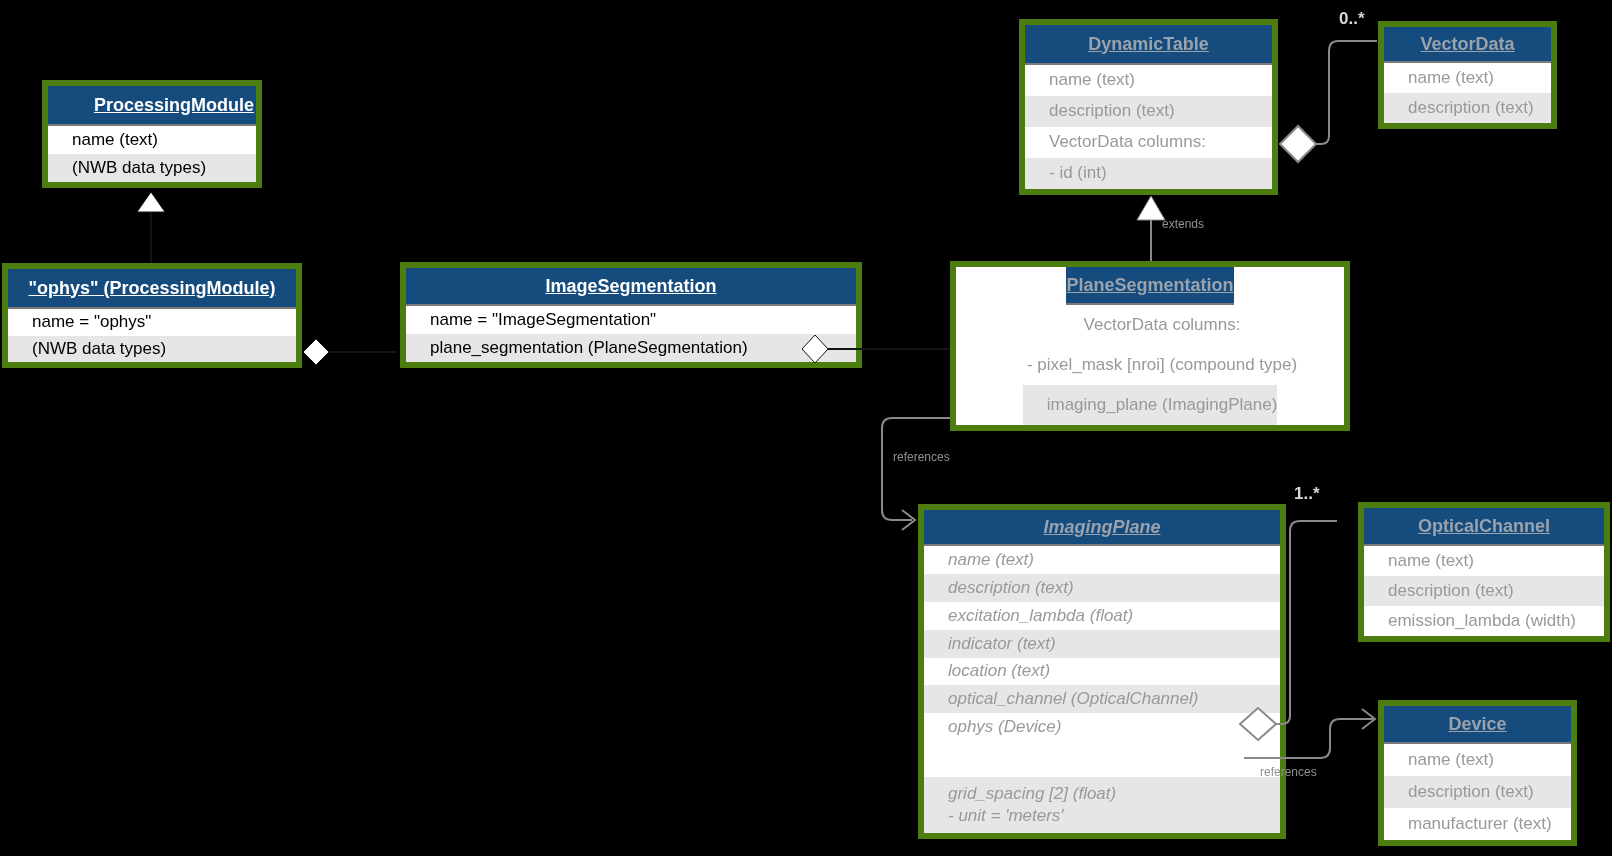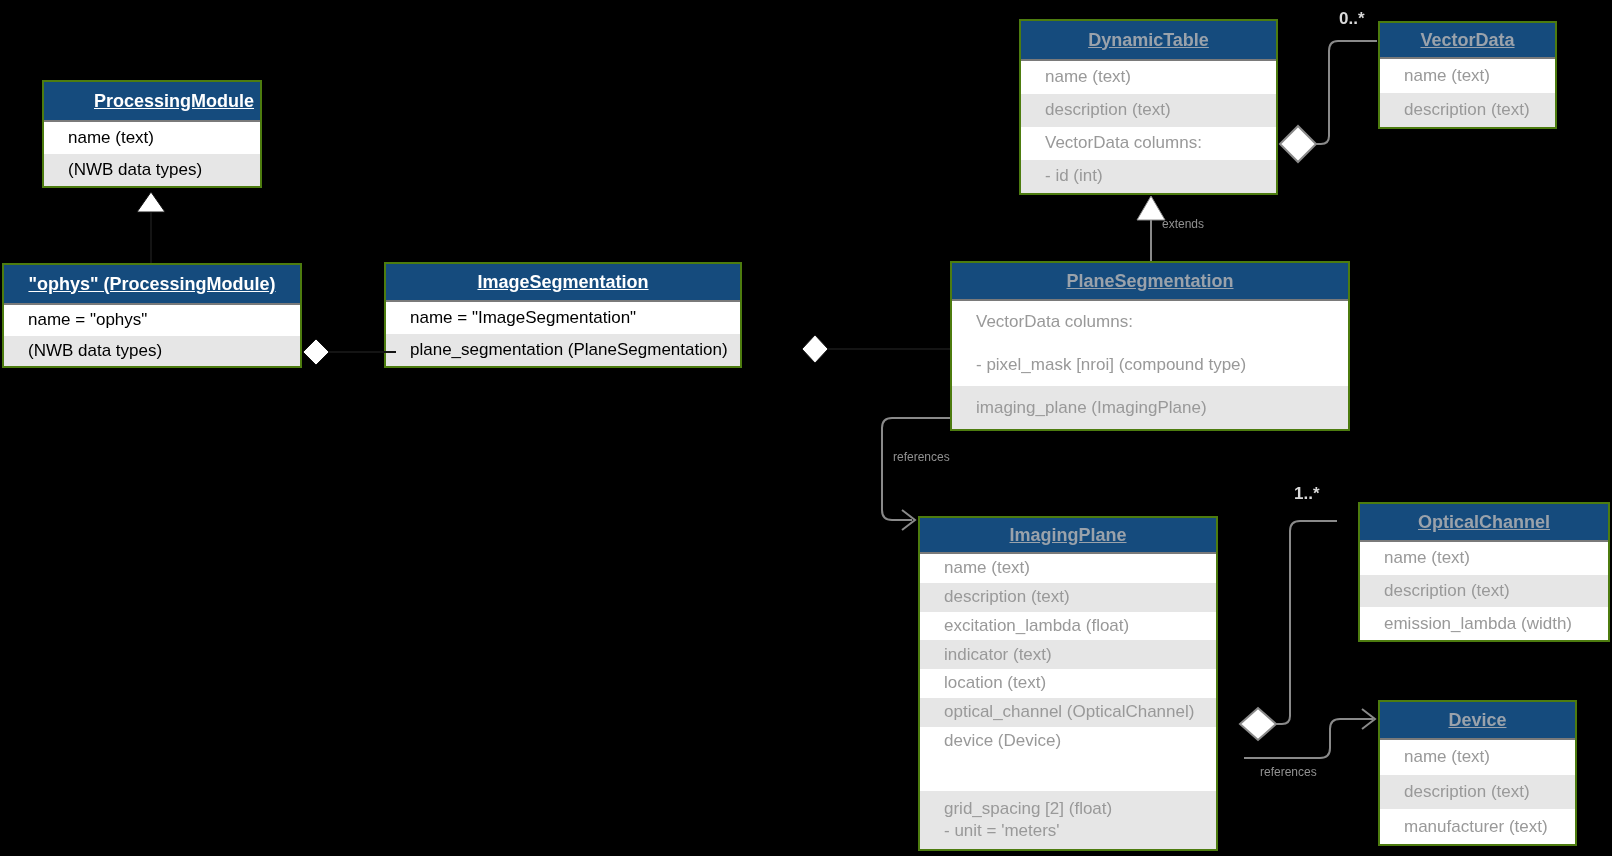--- a/index.html
+++ b/index.html
@@ -6,21 +6,21 @@
   #canvas{
     position:relative;
     width:1612px;height:856px;
     background:#000;
     font-family:"Liberation Sans",sans-serif;
     overflow:hidden;
   }
   .box{
     position:absolute;
     display:flex;flex-direction:column;
-    border:2px solid #4d7c0f;
+    border:6px solid #4d7c0f;
     box-sizing:border-box;
     background:#fff;
   }
   .hdr{
     flex:none;
     background:#154b7d;
     color:#ffffff;
     font-weight:bold;
     text-decoration:underline;
     font-size:18px;
@@ -66,56 +66,56 @@
     <div class="row">name (text)</div>
     <div class="row alt">(NWB data types)</div>
   </div>
 
   <div class="box" style="left:2px;top:263px;width:300px;height:105px;">
     <div class="hdr" style="height:40px;">"ophys" (ProcessingModule)</div>
     <div class="row">name = "ophys"</div>
     <div class="row alt">(NWB data types)</div>
   </div>
 
-  <div class="box" style="left:384px;top:262px;width:358px;height:106px;">
+  <div class="box" style="left:400px;top:262px;width:462px;height:106px;">
     <div class="hdr" style="height:38px;">ImageSegmentation</div>
     <div class="row">name = "ImageSegmentation"</div>
     <div class="row alt">plane_segmentation (PlaneSegmentation)</div>
   </div>
 
   <div class="box faded" style="left:1019px;top:19px;width:259px;height:176px;">
     <div class="hdr" style="height:40px;">DynamicTable</div>
     <div class="row">name (text)</div>
     <div class="row alt">description (text)</div>
     <div class="row">VectorData columns:</div>
     <div class="row alt">- id (int)</div>
   </div>
 
   <div class="box faded" style="left:1378px;top:21px;width:179px;height:108px;">
     <div class="hdr" style="height:36px;">VectorData</div>
     <div class="row">name (text)</div>
     <div class="row alt">description (text)</div>
   </div>
 
-  <div class="box faded" style="left:950px;top:261px;width:400px;height:170px;">
+  <div class="box faded" style="left:950px;top:261px;width:400px;height:170px;align-items:center;">
     <div class="hdr" style="height:38px;">PlaneSegmentation</div>
     <div class="row">VectorData columns:</div>
     <div class="row">- pixel_mask [nroi] (compound type)</div>
     <div class="row alt">imaging_plane (ImagingPlane)</div>
   </div>
 
-  <div class="box faded" style="left:918px;top:516px;width:300px;height:335px;">
+  <div class="box faded" style="left:918px;top:504px;width:368px;height:335px;font-style:italic;">
     <div class="hdr" style="height:36px;">ImagingPlane</div>
     <div class="row">name (text)</div>
     <div class="row alt">description (text)</div>
     <div class="row">excitation_lambda (float)</div>
     <div class="row alt">indicator (text)</div>
     <div class="row">location (text)</div>
     <div class="row alt">optical_channel (OpticalChannel)</div>
-    <div class="row">device (Device)</div>
+    <div class="row">ophys (Device)</div>
     <div class="row alt dbl">grid_spacing [2] (float)
 - unit = 'meters'</div>
   </div>
 
   <div class="box faded" style="left:1338px;top:502px;width:252px;height:140px;margin-left:20px;">
     <div class="hdr" style="height:38px;">OpticalChannel</div>
     <div class="row">name (text)</div>
     <div class="row alt">description (text)</div>
     <div class="row">emission_lambda (width)</div>
   </div>

